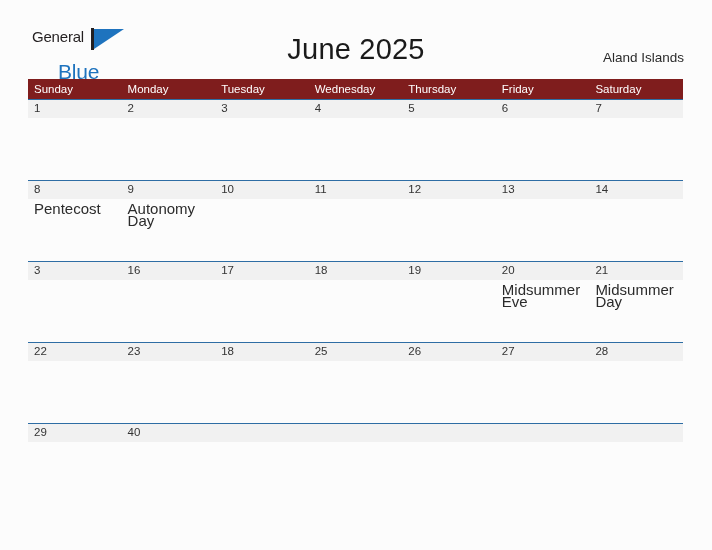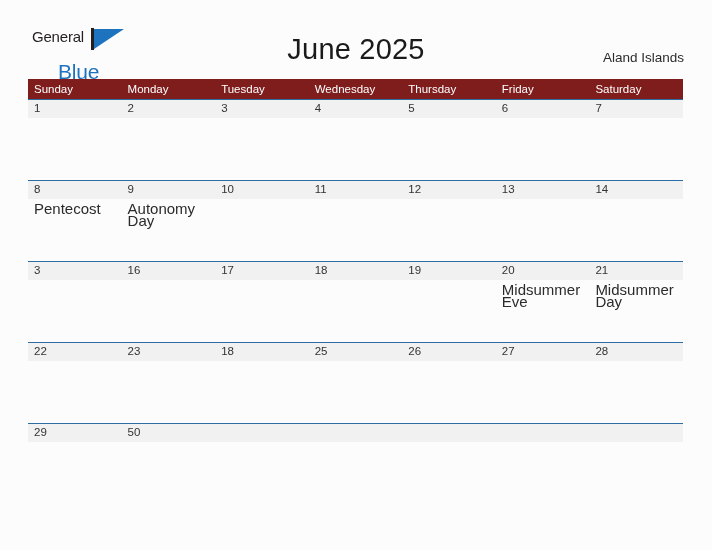--- a/index.html
+++ b/index.html
@@ -375,21 +375,21 @@
 
       <tr class="week-row last">
         <td>
             <div class="cell">
               <span class="daynum">29</span>
               <span class="event"></span>
             </div>
           </td>
         <td>
             <div class="cell">
-              <span class="daynum">50</span>
+              <span class="daynum">40</span>
               <span class="event"></span>
             </div>
           </td>
         <td>
             <div class="cell">
               <span class="daynum empty"></span>
               <span class="event"></span>
             </div>
           </td>
         <td>

